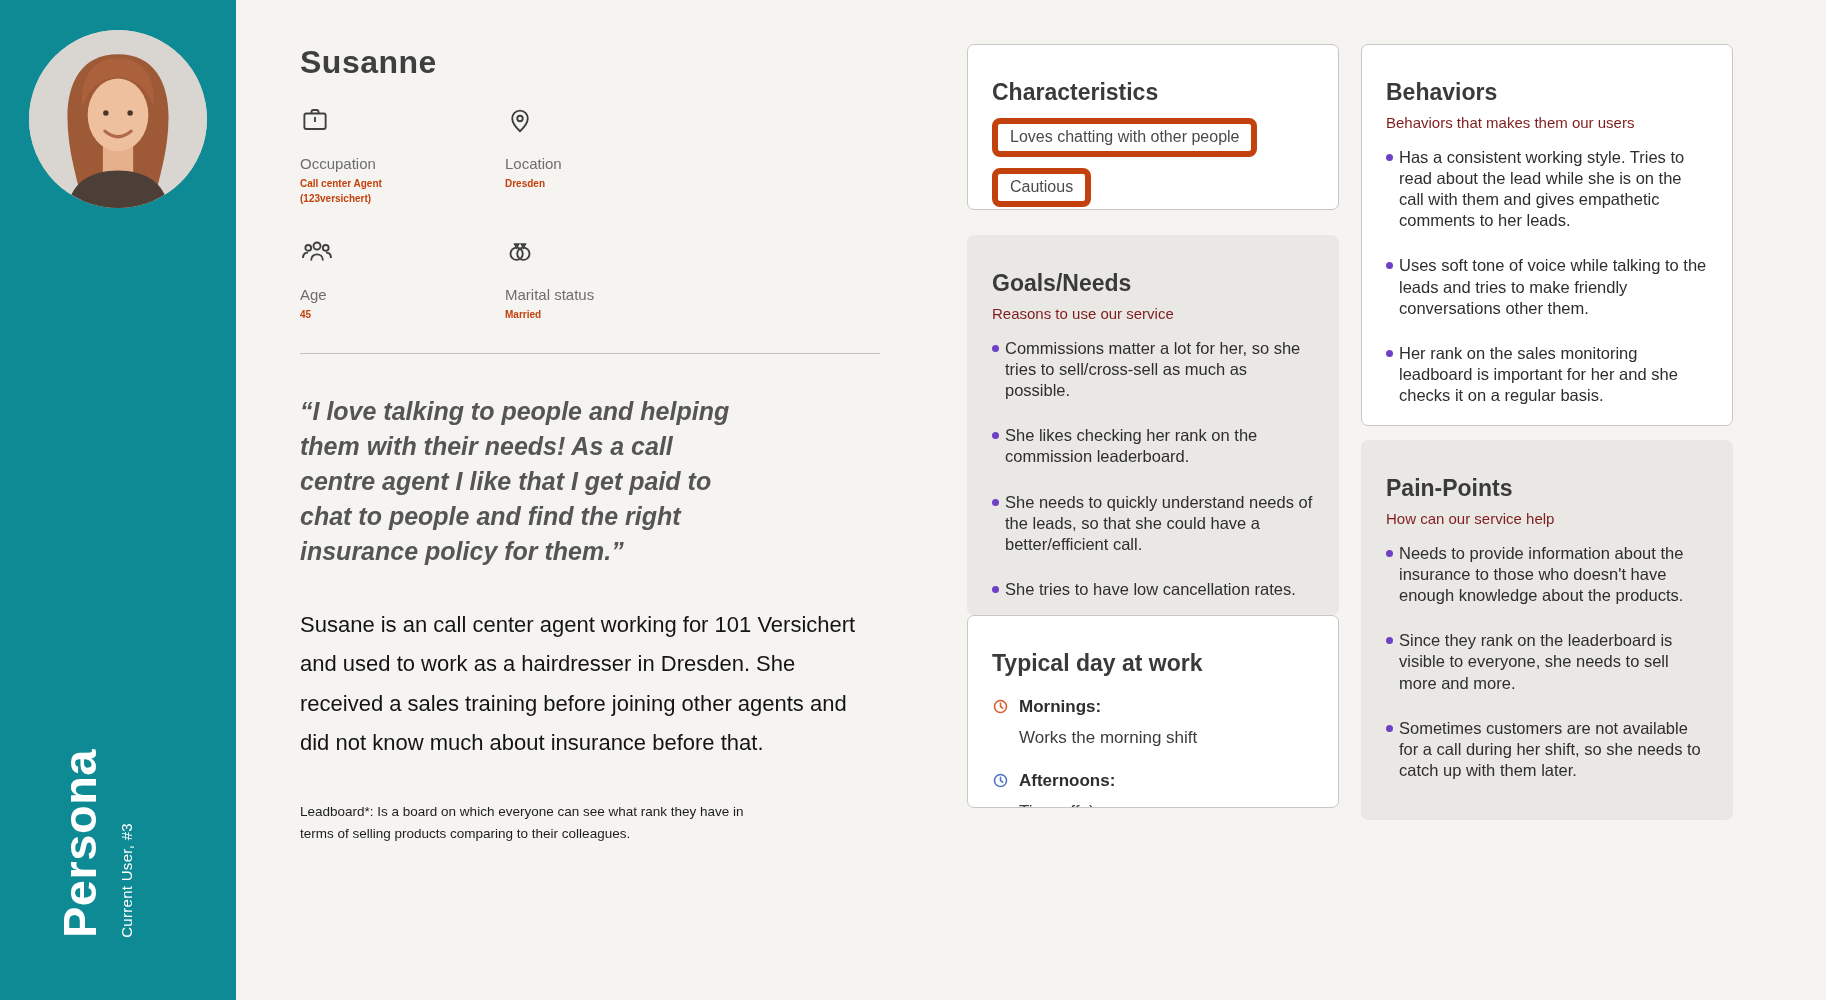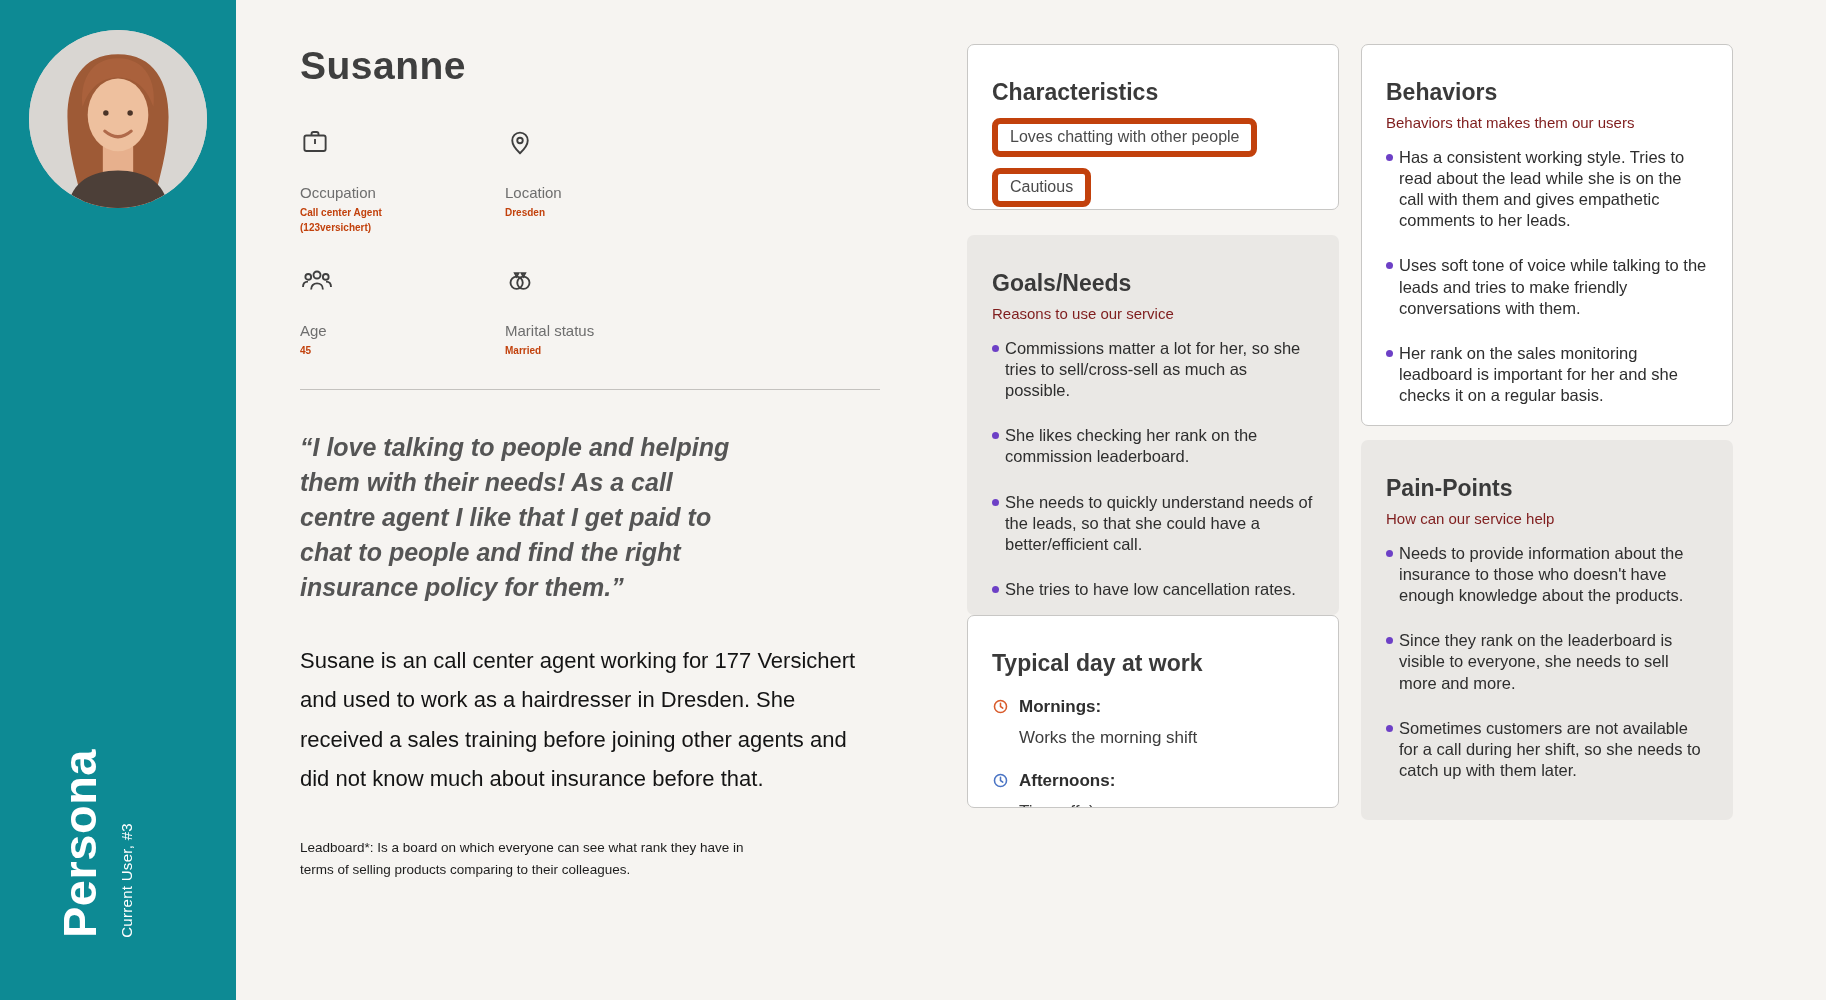--- a/index.html
+++ b/index.html
@@ -29,24 +29,24 @@
   .v-sub {
     writing-mode: vertical-rl; transform: rotate(180deg);
     color: #fff; font-size: 15px; margin-left: 11px; letter-spacing: 0.3px;
   }
 
   
   .content { flex: 1; display: flex; padding: 44px 0 0 64px; }
 
   
   .left-col { width: 585px; flex: 0 0 585px; }
-  .name { font-size: 39px; font-weight: 700; color: #3f3f3f; letter-spacing: 0.5px; margin-bottom: 39px; }
+  .name { font-size: 32px; font-weight: 700; color: #3f3f3f; letter-spacing: 0.5px; margin-bottom: 24px; }
   .fields { display: grid; grid-template-columns: 205px 240px; row-gap: 30px; }
   .field .f-icon svg { display: block; }
-  .f-label { font-size: 15px; color: #6e6e6e; margin: 27px 0 5px; }
+  .f-label { font-size: 15px; color: #6e6e6e; margin: 20px 0 5px; }
   .f-value { font-size: 10px; font-weight: 700; color: #c2410c; line-height: 1.45; max-width: 150px; }
   .divider { border: none; border-top: 1px solid #c4c2bf; width: 580px; margin-top: 30px; }
   .quote {
     margin-top: 40px; width: 448px;
     font-size: 25px; font-style: italic; font-weight: 600;
     color: #555; line-height: 1.4;
   }
   .bio { margin-top: 36px; width: 575px; font-size: 22px; color: #141414; line-height: 1.8; }
   .footnote { margin-top: 38px; width: 472px; font-size: 13.5px; color: #1d1d1d; line-height: 1.65; }
 
@@ -174,21 +174,21 @@
           <div class="f-label">Marital status</div>
           <div class="f-value">Married</div>
         </div>
 
       </div>
 
       <hr class="divider">
 
       <blockquote class="quote">“I love talking to people and helping them with their needs! As a call centre agent I like that I get paid to chat to people and find the right insurance policy for them.”</blockquote>
 
-      <p class="bio">Susane is an call center agent working for 177 Versichert and used to work as a hairdresser in Dresden. She received a sales training before joining other agents and did not know much about insurance before that.</p>
+      <p class="bio">Susane is an call center agent working for 101 Versichert and used to work as a hairdresser in Dresden. She received a sales training before joining other agents and did not know much about insurance before that.</p>
 
       <p class="footnote">Leadboard*: Is a board on which everyone can see what rank they have in terms of selling products comparing to their colleagues.</p>
     </section>
 
     <section class="cards">
 
       <div class="col">
 
         <div class="card card-characteristics">
           <h2 class="card-title">Characteristics</h2>
@@ -236,21 +236,21 @@
 
       </div>
 
       <div class="col">
 
         <div class="card card-behaviors">
           <h2 class="card-title">Behaviors</h2>
           <div class="card-sub">Behaviors that makes them our users</div>
           <ul class="blist">
             <li>Has a consistent working style. Tries to read about the lead while she is on the call with them and gives empathetic comments to her leads.</li>
-            <li>Uses soft tone of voice while talking to the leads and tries to make friendly conversations with them.</li>
+            <li>Uses soft tone of voice while talking to the leads and tries to make friendly conversations other them.</li>
             <li>Her rank on the sales monitoring leadboard is important for her and she checks it on a regular basis.</li>
           </ul>
         </div>
 
         <div class="card gray card-pain">
           <h2 class="card-title">Pain-Points</h2>
           <div class="card-sub">How can our service help</div>
           <ul class="blist">
             <li>Needs to provide information about the insurance to those who doesn't have enough knowledge about the products.</li>
             <li>Since they rank on the leaderboard is visible to everyone, she needs to sell more and more.</li>

